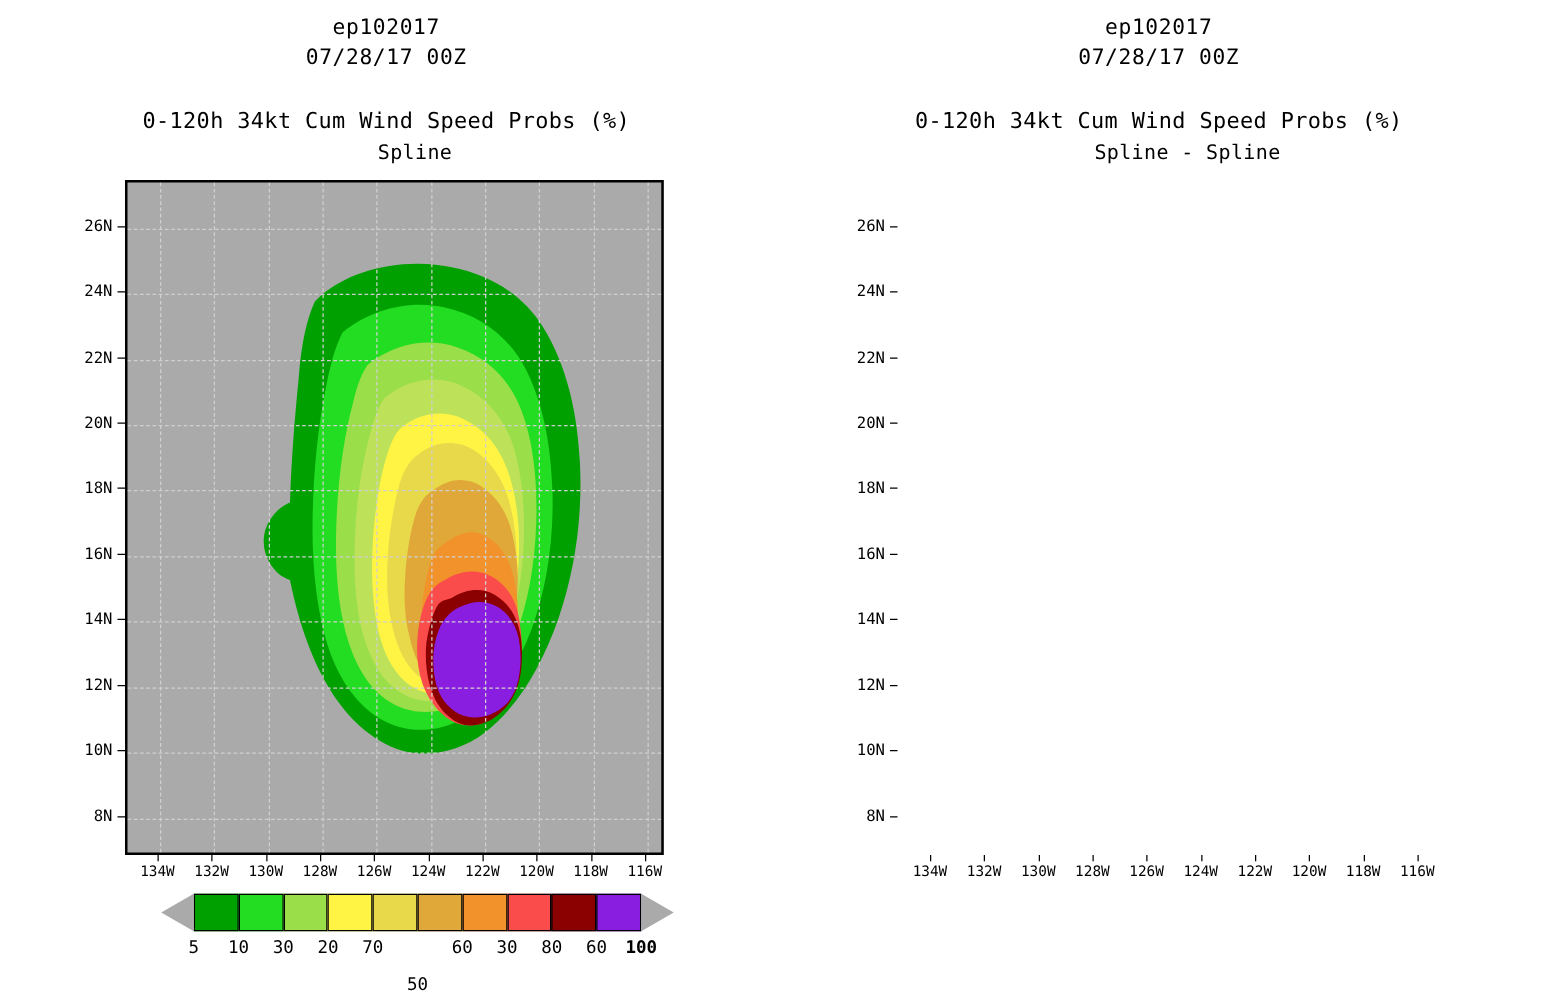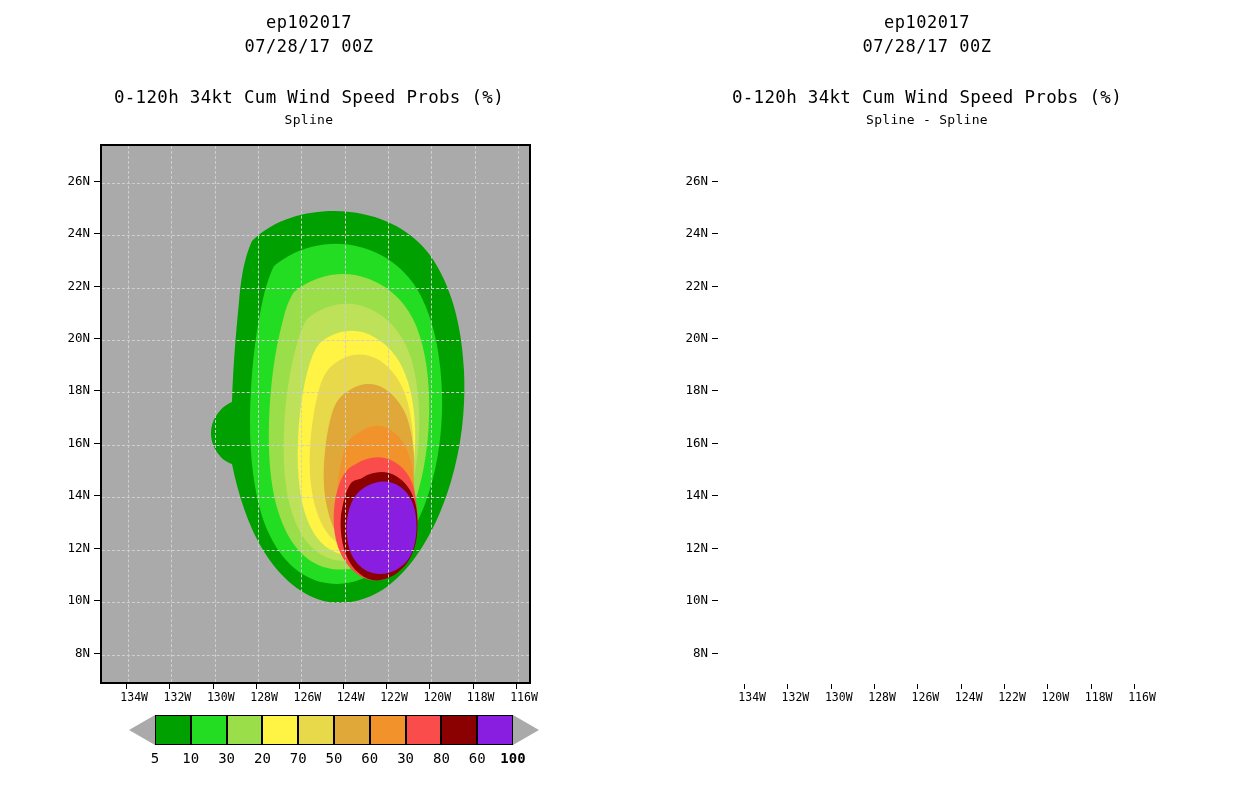--- a/index.html
+++ b/index.html
@@ -9,34 +9,34 @@
     overflow:hidden;position:relative;
   }
   .panel{position:absolute;top:0;height:800px;width:618px;}
   .panel.left{left:0;}
   .panel.right{left:618px;}
 
   .titles{position:absolute;left:0;width:618px;text-align:center;}
   .t-id{top:12px;font-size:17px;letter-spacing:0.5px;color:#000;}
   .t-date{top:36px;font-size:17px;letter-spacing:0.5px;color:#000;}
   .t-main{top:87px;font-size:17.5px;letter-spacing:0.3px;color:#000;}
-  .t-sub{top:112px;font-size:13px;letter-spacing:0.3px;color:#000;}
+  .t-sub{top:112px;font-size:16px;letter-spacing:0.3px;color:#000;margin-left:23px;}
   .titles div{position:absolute;left:0;width:100%;white-space:nowrap;}
 
   .plotframe{position:absolute;border:2px solid #000;box-sizing:border-box;overflow:hidden;}
   .plot-left{left:100px;top:144px;width:431px;height:540px;background:#aaaaaa;}
 
   .grid{position:absolute;left:0;top:0;width:100%;height:100%;pointer-events:none;}
   .gl-v{position:absolute;top:0;bottom:0;width:0;border-left:1px dashed #999;}
   .gl-h{position:absolute;left:0;right:0;height:0;border-top:1px dashed #999;}
   .plot-left .gl-v,.plot-left .gl-h{border-color:#cfcfcf;}
 
   .ylab{position:absolute;text-align:right;font-size:12.5px;color:#000;width:46px;}
   .ytick{position:absolute;width:6px;height:0;border-top:1.5px solid #000;}
-  .xlab{position:absolute;text-align:right;font-size:11.5px;color:#000;width:44px;}
+  .xlab{position:absolute;text-align:center;font-size:11.5px;color:#000;width:44px;}
   .xtick{position:absolute;width:0;height:5px;border-left:1.5px solid #000;}
 
   .cbar{position:absolute;height:30px;}
   .cbar .seg{position:absolute;top:0;height:30px;box-sizing:border-box;border:1px solid #000;}
   .arrow{position:absolute;top:0;width:0;height:0;}
   .cb-lab{position:absolute;font-size:14px;text-align:center;width:46px;color:#000;}
 
   .cbar-left{left:155px;top:715px;width:358px;}
 </style>
 </head>
@@ -193,21 +193,21 @@
       <div class="seg" style="left: 322.2px; width: 35.8px; background: rgb(138, 30, 224);"></div>
       <div class="arrow" style="left: -26px; border-top: 15px solid transparent; border-bottom: 15px solid transparent; border-right: 26px solid rgb(170, 170, 170);"></div>
       <div class="arrow" style="left: 358px; border-top: 15px solid transparent; border-bottom: 15px solid transparent; border-left: 26px solid rgb(170, 170, 170);"></div>
     </div>
   <div id="cbar-prob-labels">
       <div class="cb-lab" style="left: 132px; top: 750px;">5</div>
       <div class="cb-lab" style="left: 167.8px; top: 750px;">10</div>
       <div class="cb-lab" style="left: 203.6px; top: 750px;">30</div>
       <div class="cb-lab" style="left: 239.4px; top: 750px;">20</div>
       <div class="cb-lab" style="left: 275.2px; top: 750px;">70</div>
-      <div class="cb-lab" style="left: 311px; top: 750px;">50</div>
+      <div class="cb-lab" style="left: 311px; top: 780px;">50</div>
       <div class="cb-lab" style="left: 346.8px; top: 750px;">60</div>
       <div class="cb-lab" style="left: 382.6px; top: 750px;">30</div>
       <div class="cb-lab" style="left: 418.4px; top: 750px;">80</div>
       <div class="cb-lab" style="left: 454.2px; top: 750px;">60</div>
       <div class="cb-lab" style="left: 490px; top: 750px; font-weight: bold;">100</div>
     </div>
 </div>
 
 <div class="panel right">
 

